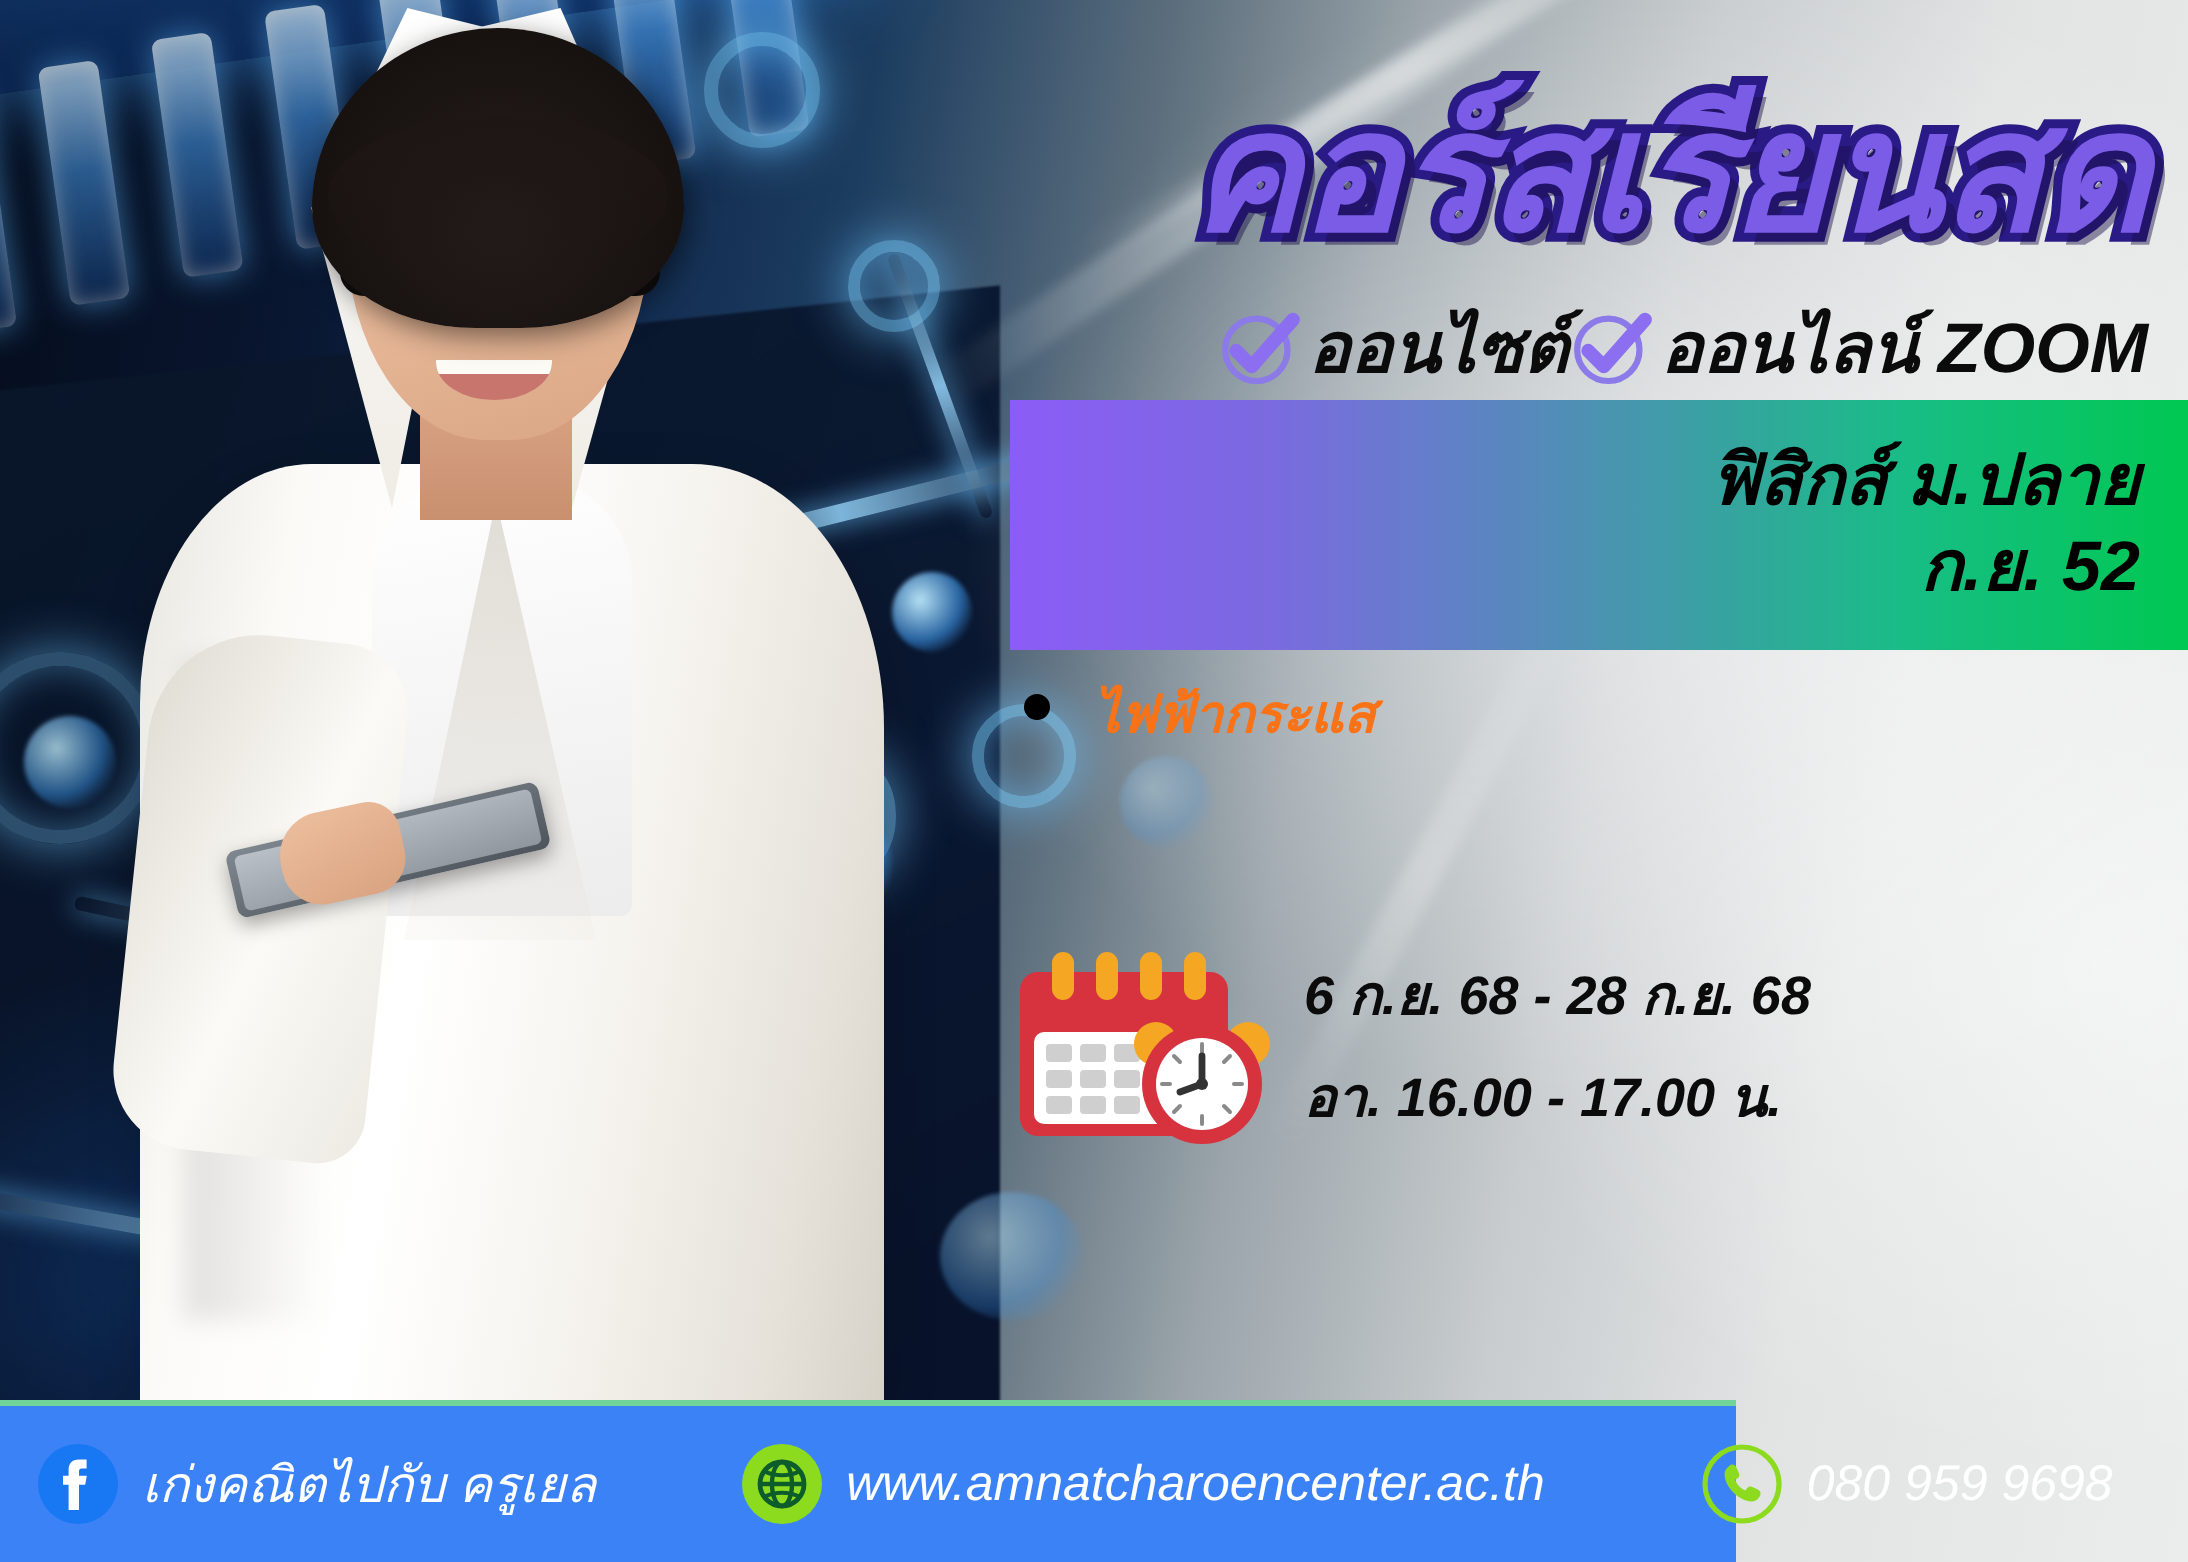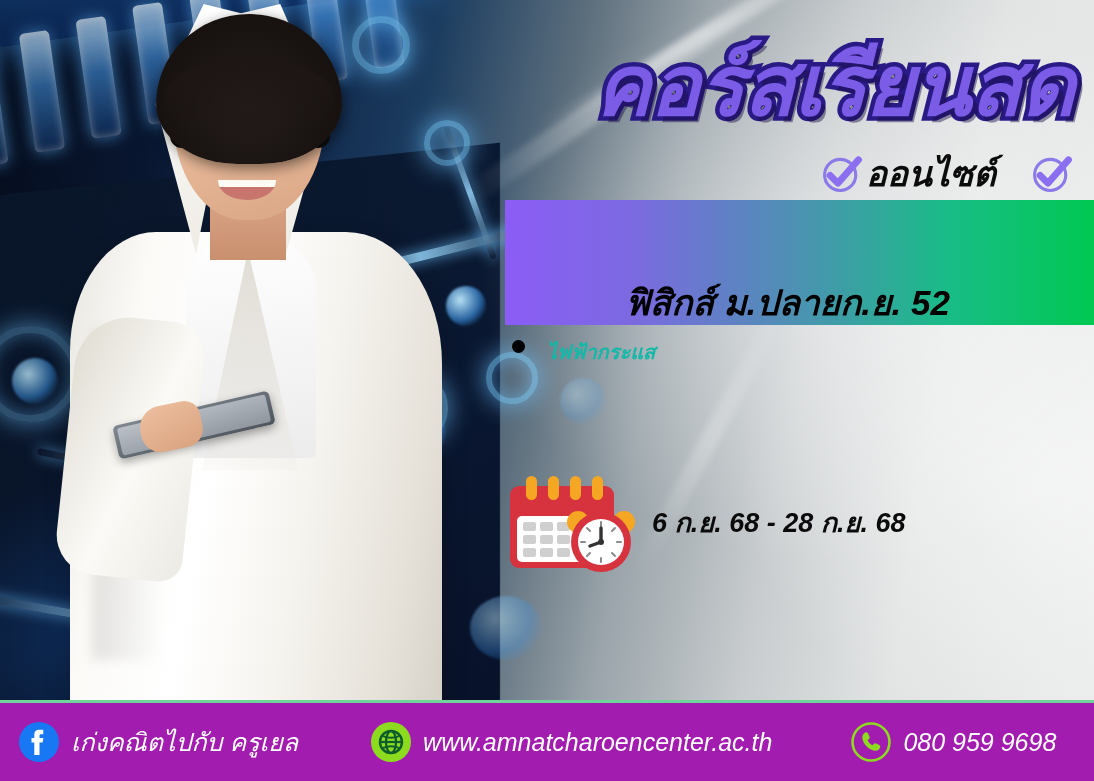--- a/index.html
+++ b/index.html
@@ -238,58 +238,57 @@
     text-shadow: 5px 6px 0 rgba(24,14,70,.45);
     white-space: nowrap;
   }
 
   
   .mode-row {
     position: absolute;
     right: 20px; top: 146px;
     display: flex;
     align-items: center;
-    gap: 34px;
   }
   .mode-item { display: flex; align-items: center; gap: 2px; }
   .mode-label {
     font-size: 35px;
     font-weight: bold;
     color: #0b0b0b;
     white-space: nowrap;
   }
   .check-icon { width: 44px; height: 44px; flex: none; display:block; }
 
   
   .subject-banner {
     position: absolute;
     left: 505px; top: 200px;
     width: 589px; height: 125px;
     background: linear-gradient(90deg, #8b5cf6 0%, #7b6ae0 22%, #4f8fb5 48%, #18bd86 76%, #00c851 100%);
-    display: flex; flex-direction: row;
+    display: flex; flex-direction: column;
     align-items: flex-end; justify-content: center;
     padding: 0 24px 0 0;
   }
   .subject-line {
     font-size: 35px; font-weight: bold; color: #000;
     line-height: 1.22; white-space: nowrap;
   }
 
   
   .topics {
     position: absolute;
     left: 512px; top: 336px;
     width: 560px;
   }
   .topic-row { display: flex; align-items: baseline; gap: 22px; }
   .topic-dot {
     width: 13px; height: 13px; border-radius: 50%;
     background: #000; flex: none; transform: translateY(-6px);
   }
-  .topic-text { font-size: 20px; font-weight: bold; color: #14b8a6; white-space: nowrap; }
+  .topic-text { font-size: 26px; font-weight: bold; color: #f97316; white-space: nowrap; }
 
   
   .tagline-pill {
     position: absolute;
     left: 40px; top: 492px;
     height: 62px;
     padding: 0 32px;
     display: flex; align-items: center;
     border-radius: 34px;
     background: linear-gradient(90deg, #9b6cf8 0%, #7d7ae4 26%, #3f96b0 54%, #22bf7c 78%, #18c255 100%);
@@ -309,22 +308,22 @@
   .sched-lines { display: flex; flex-direction: column; gap: 16px; }
   .sched-line {
     font-size: 27px; font-weight: bold; color: #0b0b0b;
     line-height: 1.30; white-space: nowrap;
   }
 
   
   .footer {
     position: absolute;
     left: 0; bottom: 0;
-    width: 1094px; height: 81px;
-    background: #a21caf;
+    width: 868px; height: 81px;
+    background: #3b82f6;
     border-top: 3px solid #6fd39a;
     display: flex; align-items: center;
   }
   .f-item { display: flex; align-items: center; gap: 11px; }
   .f-item.fb   { margin-left: 18px; }
   .f-item.web  { margin-left: 72px; }
   .f-item.tel  { margin-left: 78px; justify-content: center; }
   .f-text { font-size: 25px; color: #ffffff; white-space: nowrap; }
   .f-icon { width: 42px; height: 42px; flex: none; display:block; }
 </style>
@@ -407,20 +406,21 @@
         <path d="M11 25.5 L19.5 34 L42 8.5" fill="none" stroke="#8b6ff0" stroke-width="7.5" stroke-linecap="round" stroke-linejoin="round"></path>
       </svg>
       <span class="mode-label">ออนไซต์</span>
     </div>
 
     <div class="mode-item">
       <svg class="check-icon" viewBox="0 0 48 48">
         <circle cx="22" cy="25" r="17" fill="none" stroke="#8b7ae8" stroke-width="3.4"></circle>
         <path d="M11 25.5 L19.5 34 L42 8.5" fill="none" stroke="#8b6ff0" stroke-width="7.5" stroke-linecap="round" stroke-linejoin="round"></path>
       </svg>
+      <span class="mode-label">ออนไลน์ ZOOM</span>
     </div>
 
   </div>
 
   <div class="subject-banner">
     <div class="subject-line">ฟิสิกส์ ม.ปลาย</div>
     <div class="subject-line">ก.ย. 52</div>
   </div>
 
   <div class="topics">
@@ -476,20 +476,21 @@
         <line x1="85" y1="56" x2="88" y2="59"></line>
       </g>
 
       <line x1="99" y1="70" x2="99" y2="56" stroke="#333" stroke-width="3.4" stroke-linecap="round"></line>
       <line x1="99" y1="70" x2="88" y2="74" stroke="#333" stroke-width="3.4" stroke-linecap="round"></line>
       <circle cx="99" cy="70" r="3" fill="#333"></circle>
     </svg>
 
     <div class="sched-lines">
       <div class="sched-line">6 ก.ย. 68 - 28 ก.ย. 68</div>
+      <div class="sched-line">อา. 16.00 - 17.00 น.</div>
     </div>
 
   </div>
 
   <div class="footer">
 
     <div class="f-item fb">
       <svg class="f-icon" viewBox="0 0 42 42">
         <circle cx="21" cy="21" r="20" fill="#1877f2"></circle>
         <path d="M24.6 21.4h-3.1V34h-5.2V21.4h-2.8v-4.5h2.8v-3c0-3.2 1.6-5.1 5.3-5.1h3.7v4.5h-2.3c-1.1 0-1.5.5-1.5 1.6v2h3.9l-.8 4.5z" fill="#ffffff"></path>

